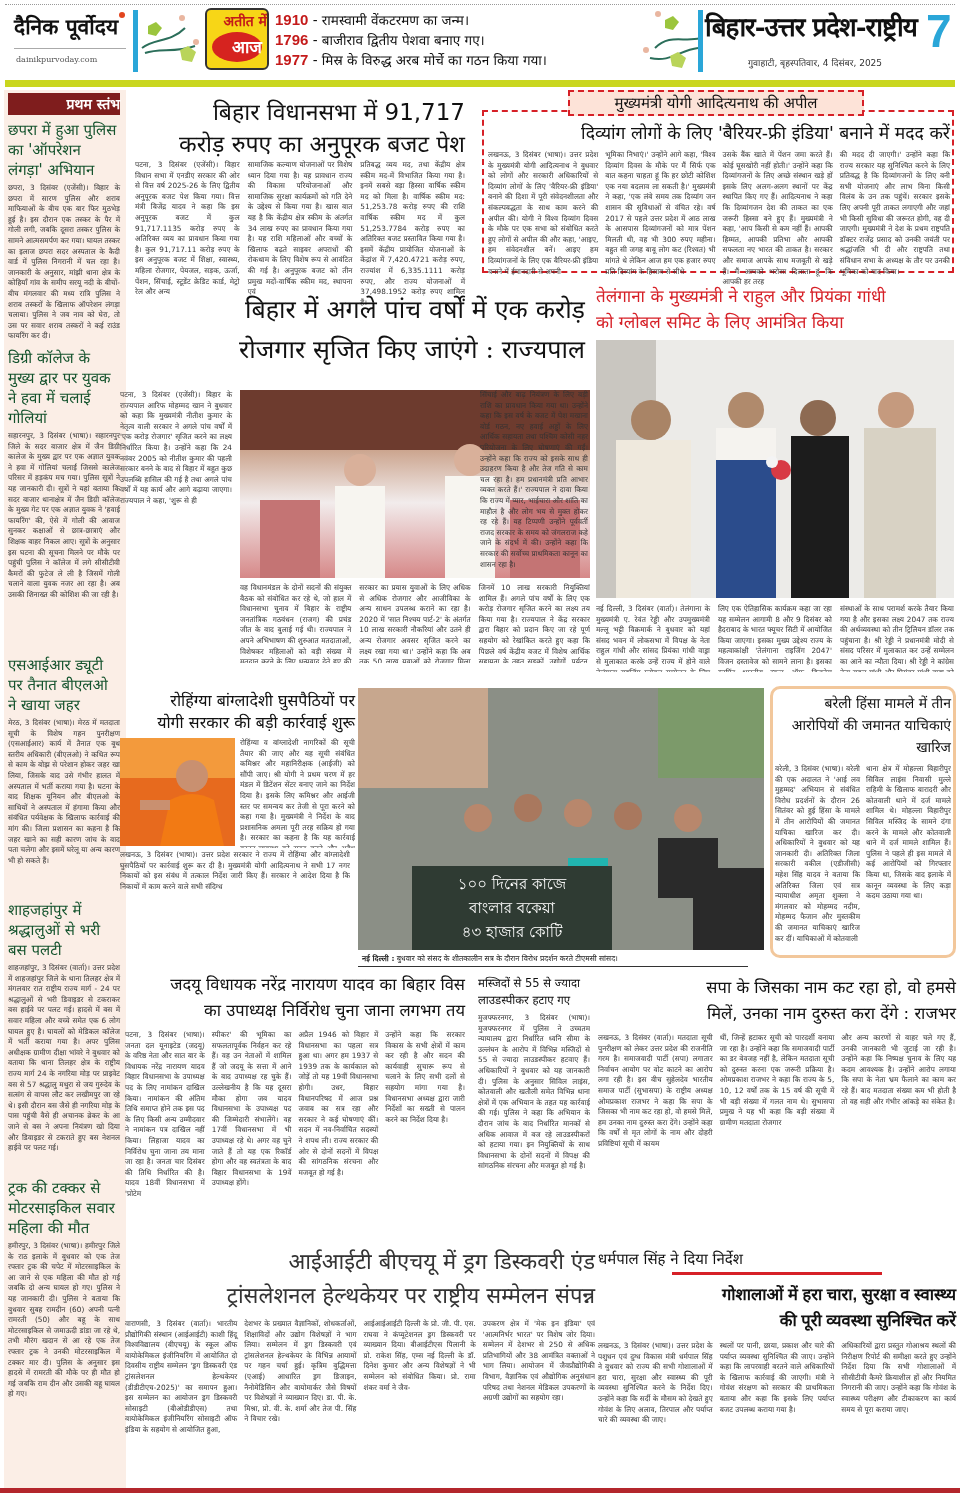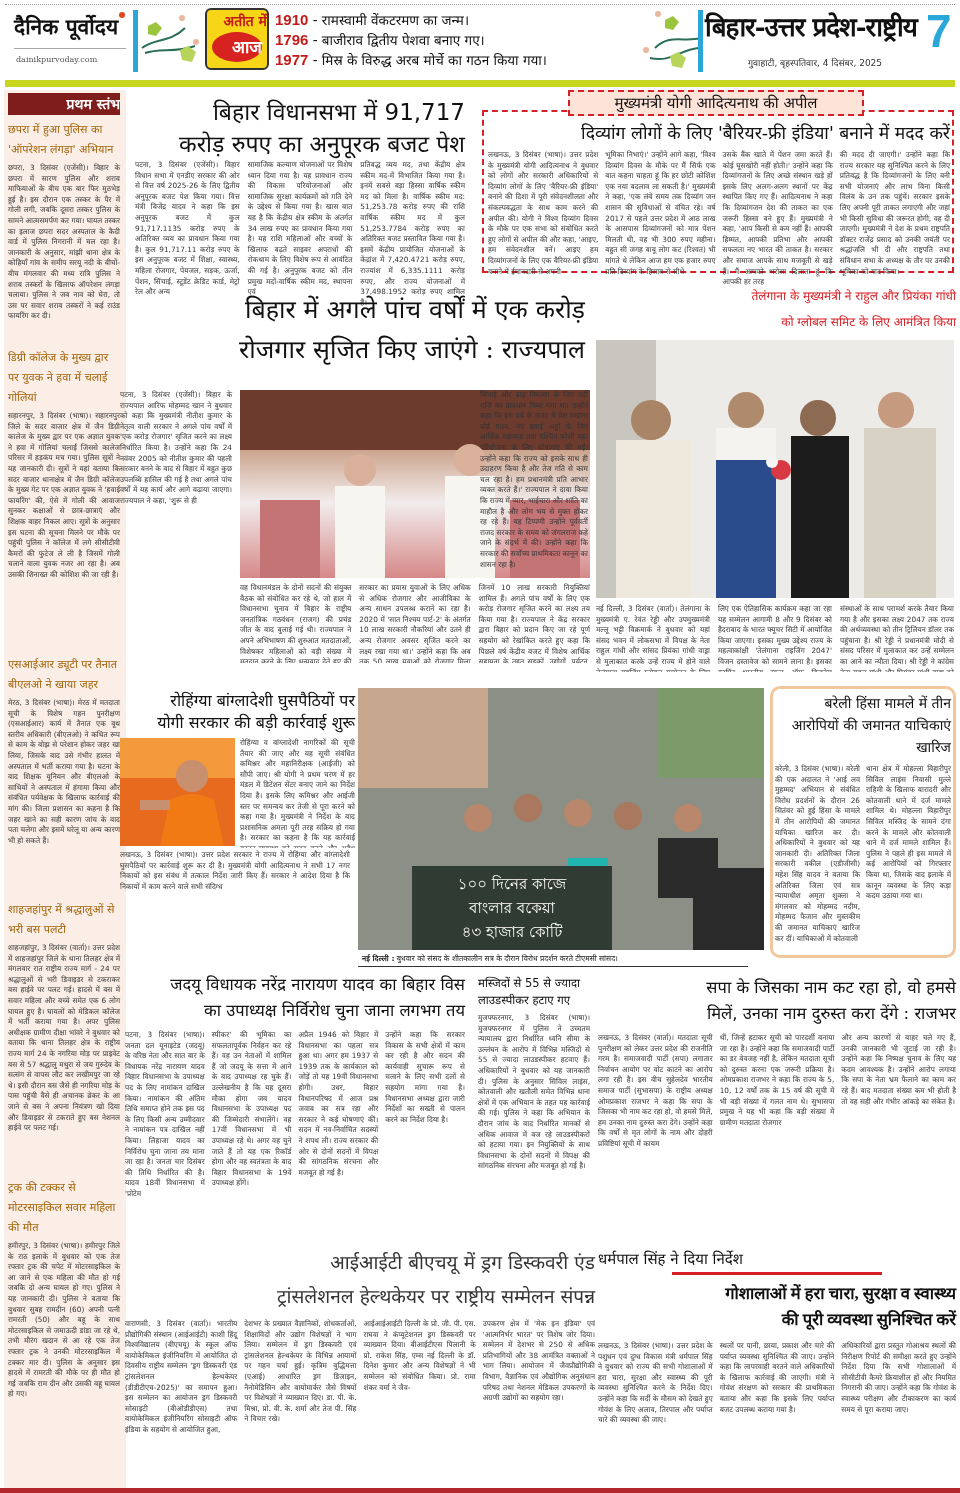--- a/index.html
+++ b/index.html
@@ -16,21 +16,21 @@
 .atit .t{font-weight:bold;font-size:14px;color:#c41a1a;margin-top:1px}
 .atit .aaj{margin:2px auto 0;width:50px;height:30px;border-radius:50%;background:#d6231f;color:#fff;font-weight:bold;font-size:17px;line-height:30px}
 .hist{left:275px;top:10px;font-size:13.5px;line-height:20px;color:#111}
 .hist b{color:#c41a1a;font-family:"Liberation Sans",sans-serif;font-size:15px}
 .sec-title{left:705px;top:8px;font-family:"DejaVu Serif",serif;font-weight:bold;font-size:26px;color:#111;letter-spacing:-1px}
 .pageno{left:926px;top:4px;font-family:"Liberation Sans",sans-serif;font-weight:bold;font-size:46px;color:#2aa6d8}
 .dateline{left:748px;top:56px;font-size:9px;color:#333}
 .greenbar{left:5px;right:5px;top:80px;height:7px;background:#c9d61f}
 .leftcol{left:4px;top:90px;width:122px;height:1398px;background:#fbeee6}
 .pratham{left:8px;top:93px;width:112px;height:22px;background:#7f1d1d;color:#fff;text-align:right;font-weight:bold;font-size:14px;line-height:22px}
-.lhead{font-size:11px;line-height:20px;color:#a16207;font-weight:normal}
+.lhead{font-size:15px;line-height:20px;color:#14532d;font-weight:normal}
 .body{font-size:7.3px;line-height:10.6px;color:#333;text-align:justify}
 .ltext{width:112px;left:8px}
 .h-big{font-family:"DejaVu Sans",sans-serif;color:#111;text-align:right}
 .cols{display:flex;gap:8px}
 .cols .body{flex:1}
 .dash{border:2px dashed #d62027}
 .photo{background:#777;overflow:hidden}
 .caption{font-size:7.5px;color:#222}
 .bottomline{left:0;right:0;top:1488px;height:5px;background:#b3262c}
 .bareli{border:3px solid #f2c79b;border-radius:10px;background:#fff}
@@ -144,21 +144,21 @@
     <div class="cols" style="margin-top:5px;gap:8px;height:80px;overflow:hidden">
       <div class="body">वह विधानमंडल के दोनों सदनों की संयुक्त बैठक को संबोधित कर रहे थे, जो हाल में विधानसभा चुनाव में बिहार के राष्ट्रीय जनतांत्रिक गठबंधन (राजग) की प्रचंड जीत के बाद बुलाई गई थी। राज्यपाल ने अपने अभिभाषण की शुरुआत मतदाताओं, विशेषकर महिलाओं को बड़ी संख्या में मतदान करने के लिए धन्यवाद देते हुए की और निर्वाचन आयोग की सफलतापूर्वक चुनाव कराने के लिए सराहना की।</div>
       <div class="body">सरकार का प्रयास युवाओं के लिए अधिक से अधिक रोजगार और आजीविका के अन्य साधन उपलब्ध कराने का रहा है। 2020 में 'सात निश्चय पार्ट-2' के अंतर्गत 10 लाख सरकारी नौकरियां और उतने ही अन्य रोजगार अवसर सृजित करने का लक्ष्य रखा गया था।' उन्होंने कहा कि अब तक 50 लाख युवाओं को रोजगार मिला है,</div>
       <div class="body">जिनमें 10 लाख सरकारी नियुक्तियां शामिल हैं। अगले पांच वर्षों के लिए एक करोड़ रोजगार सृजित करने का लक्ष्य तय किया गया है। राज्यपाल ने केंद्र सरकार द्वारा बिहार को प्रदान किए जा रहे पूर्ण सहयोग को रेखांकित करते हुए कहा कि पिछले वर्ष केंद्रीय बजट में विशेष आर्थिक सहायता के तहत सड़कों, उद्योगों, पर्यटन, स्वास्थ्य</div>
     </div>
   </div>
 </div>
 
 <div class="abs body" style="left:480px;top:390px;width:108px;height:275px;overflow:hidden">सिंचाई और बाढ़ नियंत्रण के लिए बड़ी राशि का प्रावधान किया गया था। उन्होंने कहा कि इस वर्ष के बजट में पेश मखाना बोर्ड गठन, नए हवाई अड्डों के लिए आर्थिक सहायता तथा पश्चिम कोसी नहर परियोजना के लिए घोषणाएं की गईं। उन्होंने कहा कि राज्य को इसके साथ ही उदाहरण किया है और तेज गति से काम चल रहा है। हम प्रधानमंत्री प्रति आभार व्यक्त करते हैं।' राज्यपाल ने दावा किया कि राज्य में प्यार, भाईचारा और शांति का माहौल है और लोग भय से मुक्त होकर रह रहे हैं। यह टिप्पणी उन्होंने पूर्ववर्ती राजद सरकार के समय को जंगलराज कहे जाने के संदर्भ में की। उन्होंने कहा कि सरकार की सर्वोच्च प्राथमिकता कानून का शासन रहा है।</div>
 
-<div class="abs" style="left:596px;top:283px;width:360px;text-align:right;color:#d62027;font-size:12px;line-height:26px">
+<div class="abs" style="left:596px;top:283px;width:360px;text-align:left;color:#d62027;font-size:17px;line-height:26px">
   <div>तेलंगाना के मुख्यमंत्री ने राहुल और प्रियंका गांधी</div>
   <div>को ग्लोबल समिट के लिए आमंत्रित किया</div>
 </div>
 <div class="abs photo" style="left:596px;top:340px;width:358px;height:258px;background:#e8e6e2">
   <svg width="358" height="258" viewBox="0 0 358 258">
     <rect x="0" y="0" width="358" height="258" fill="#ecebe8"></rect>
     <rect x="0" y="0" width="60" height="258" fill="#c9c6c0"></rect>
     <circle cx="55" cy="80" r="20" fill="#a98466"></circle>
       <rect x="20" y="100" width="75" height="158" fill="#efe9dd"></rect>
     <circle cx="150" cy="70" r="18" fill="#b08a6c"></circle>
@@ -252,36 +252,36 @@
     <div>मिलें, उनका नाम दुरुस्त करा देंगे : राजभर</div>
   </div>
   <div class="cols" style="margin-top:6px;gap:7px;height:180px;overflow:hidden">
     <div class="body">लखनऊ, 3 दिसंबर (वार्ता)। मतदाता सूची पुनरीक्षण को लेकर उत्तर प्रदेश की राजनीति गरम है। समाजवादी पार्टी (सपा) लगातार निर्वाचन आयोग पर वोट काटने का आरोप लगा रही है। इस बीच सुहेलदेव भारतीय समाज पार्टी (सुभासपा) के राष्ट्रीय अध्यक्ष ओमप्रकाश राजभर ने कहा कि सपा के जिसका भी नाम कट रहा हो, वो हमसे मिलें, हम उनका नाम दुरुस्त करा देंगे। उन्होंने कहा कि वर्षों से मृत लोगों के नाम और दोहरी प्रविष्टियां सूची में कायम</div>
     <div class="body">थीं, जिन्हें हटाकर सूची को पारदर्शी बनाया जा रहा है। उन्होंने कहा कि समाजवादी पार्टी का डर बेवजह नहीं है, लेकिन मतदाता सूची को दुरुस्त करना एक जरूरी प्रक्रिया है। ओमप्रकाश राजभर ने कहा कि राज्य के 5, 10, 12 वर्षों तक के 15 वर्ष की सूची में भी बड़ी संख्या में गलत नाम थे। सुभासपा प्रमुख ने यह भी कहा कि बड़ी संख्या में ग्रामीण मतदाता रोजगार</div>
     <div class="body">और अन्य कारणों से बाहर चले गए हैं, उनकी जानकारी भी जुटाई जा रही है। उन्होंने कहा कि निष्पक्ष चुनाव के लिए यह कदम आवश्यक है। उन्होंने आरोप लगाया कि सपा के नेता भ्रम फैलाने का काम कर रहे हैं। बाद मतदाता संख्या कम भी होती है तो वह सही और गंभीर आंकड़े का संकेत है।</div>
   </div>
 </div>
 
 <div class="abs" style="left:125px;top:1245px;width:470px">
-  <div class="h-big" style="font-size:19px;line-height:34px;color:#333">
+  <div class="h-big" style="font-size:22px;line-height:34px;color:#333">
     <div>आईआईटी बीएचयू में ड्रग डिस्कवरी एंड</div>
     <div>ट्रांसलेशनल हेल्थकेयर पर राष्ट्रीय सम्मेलन संपन्न</div>
   </div>
   <div class="cols" style="margin-top:6px;gap:7px;height:160px;overflow:hidden">
     <div class="body">वाराणसी, 3 दिसंबर (वार्ता)। भारतीय प्रौद्योगिकी संस्थान (आईआईटी) काशी हिंदू विश्वविद्यालय (बीएचयू) के स्कूल ऑफ बायोकेमिकल इंजीनियरिंग में आयोजित दो दिवसीय राष्ट्रीय सम्मेलन 'ड्रग डिस्कवरी एंड ट्रांसलेशनल हेल्थकेयर (डीडीटीएच-2025)' का समापन हुआ। इस सम्मेलन का आयोजन ड्रग डिस्कवरी सोसाइटी (बीओडीडीएस) तथा बायोकेमिकल इंजीनियरिंग सोसाइटी ऑफ इंडिया के सहयोग से आयोजित हुआ,</div>
     <div class="body">देशभर के प्रख्यात वैज्ञानिकों, शोधकर्ताओं, शिक्षाविदों और उद्योग विशेषज्ञों ने भाग लिया। सम्मेलन में ड्रग डिस्कवरी एवं ट्रांसलेशनल हेल्थकेयर के विभिन्न आयामों पर गहन चर्चा हुई। कृत्रिम बुद्धिमत्ता (एआई) आधारित ड्रग डिजाइन, नैनोमेडिसिन और बायोमार्कर जैसे विषयों पर विशेषज्ञों ने व्याख्यान दिए। डा. पी. के. मिश्रा, प्रो. वी. के. शर्मा और तेज पी. सिंह ने विचार रखे।</div>
     <div class="body">आईआईआईटी दिल्ली के प्रो. जी. पी. एस. राघवा ने कंप्यूटेशनल ड्रग डिस्कवरी पर व्याख्यान दिया। बीआईटीएस पिलानी के प्रो. राकेश सिंह, एम्स नई दिल्ली के डॉ. दिनेश कुमार और अन्य विशेषज्ञों ने भी सम्मेलन को संबोधित किया। प्रो. रामा शंकर वर्मा ने जैव-</div>
     <div class="body">उपकरण क्षेत्र में 'मेक इन इंडिया' एवं 'आत्मनिर्भर भारत' पर विशेष जोर दिया। सम्मेलन में देशभर से 250 से अधिक प्रतिभागियों और 38 आमंत्रित वक्ताओं ने भाग लिया। आयोजन में जैवप्रौद्योगिकी विभाग, वैज्ञानिक एवं औद्योगिक अनुसंधान परिषद तथा नेशनल मेडिकल उपकरणों के अग्रणी उद्योगों का सहयोग रहा।</div>
   </div>
 </div>
 
 <div class="abs" style="left:598px;top:1248px;width:358px">
   <div style="text-align:left;font-size:15px;line-height:22px;color:#111">धर्मपाल सिंह ने दिया निर्देश</div>
   <div class="redline" style="width:210px;margin:2px auto 0"></div>
-  <div class="h-big" style="font-size:16.5px;line-height:26px;margin-top:6px;font-family:Liberation Serif, serif;font-weight:bold">
+  <div class="h-big" style="font-size:16.5px;line-height:26px;margin-top:6px;font-family:Liberation Sans, sans-serif;font-weight:bold">
     <div>गोशालाओं में हरा चारा, सुरक्षा व स्वास्थ्य</div>
     <div>की पूरी व्यवस्था सुनिश्चित करें</div>
   </div>
   <div class="cols" style="margin-top:8px;gap:7px;height:140px;overflow:hidden">
     <div class="body">लखनऊ, 3 दिसंबर (भाषा)। उत्तर प्रदेश के पशुधन एवं दुग्ध विकास मंत्री धर्मपाल सिंह ने बुधवार को राज्य की सभी गोशालाओं में हरा चारा, सुरक्षा और स्वास्थ्य की पूरी व्यवस्था सुनिश्चित करने के निर्देश दिए। उन्होंने कहा कि सर्दी के मौसम को देखते हुए गोवंश के लिए अलाव, तिरपाल और पर्याप्त चारे की व्यवस्था की जाए।</div>
     <div class="body">स्थलों पर पानी, छाया, प्रकाश और चारे की पर्याप्त व्यवस्था सुनिश्चित की जाए। उन्होंने कहा कि लापरवाही बरतने वाले अधिकारियों के खिलाफ कार्रवाई की जाएगी। मंत्री ने गोवंश संरक्षण को सरकार की प्राथमिकता बताया और कहा कि इसके लिए पर्याप्त बजट उपलब्ध कराया गया है।</div>
     <div class="body">अधिकारियों द्वारा प्रस्तुत गोआश्रय स्थलों की निरीक्षण रिपोर्ट की समीक्षा करते हुए उन्होंने निर्देश दिया कि सभी गोशालाओं में सीसीटीवी कैमरे क्रियाशील हों और नियमित निगरानी की जाए। उन्होंने कहा कि गोवंश के स्वास्थ्य परीक्षण और टीकाकरण का कार्य समय से पूरा कराया जाए।</div>
   </div>
 </div>
 

